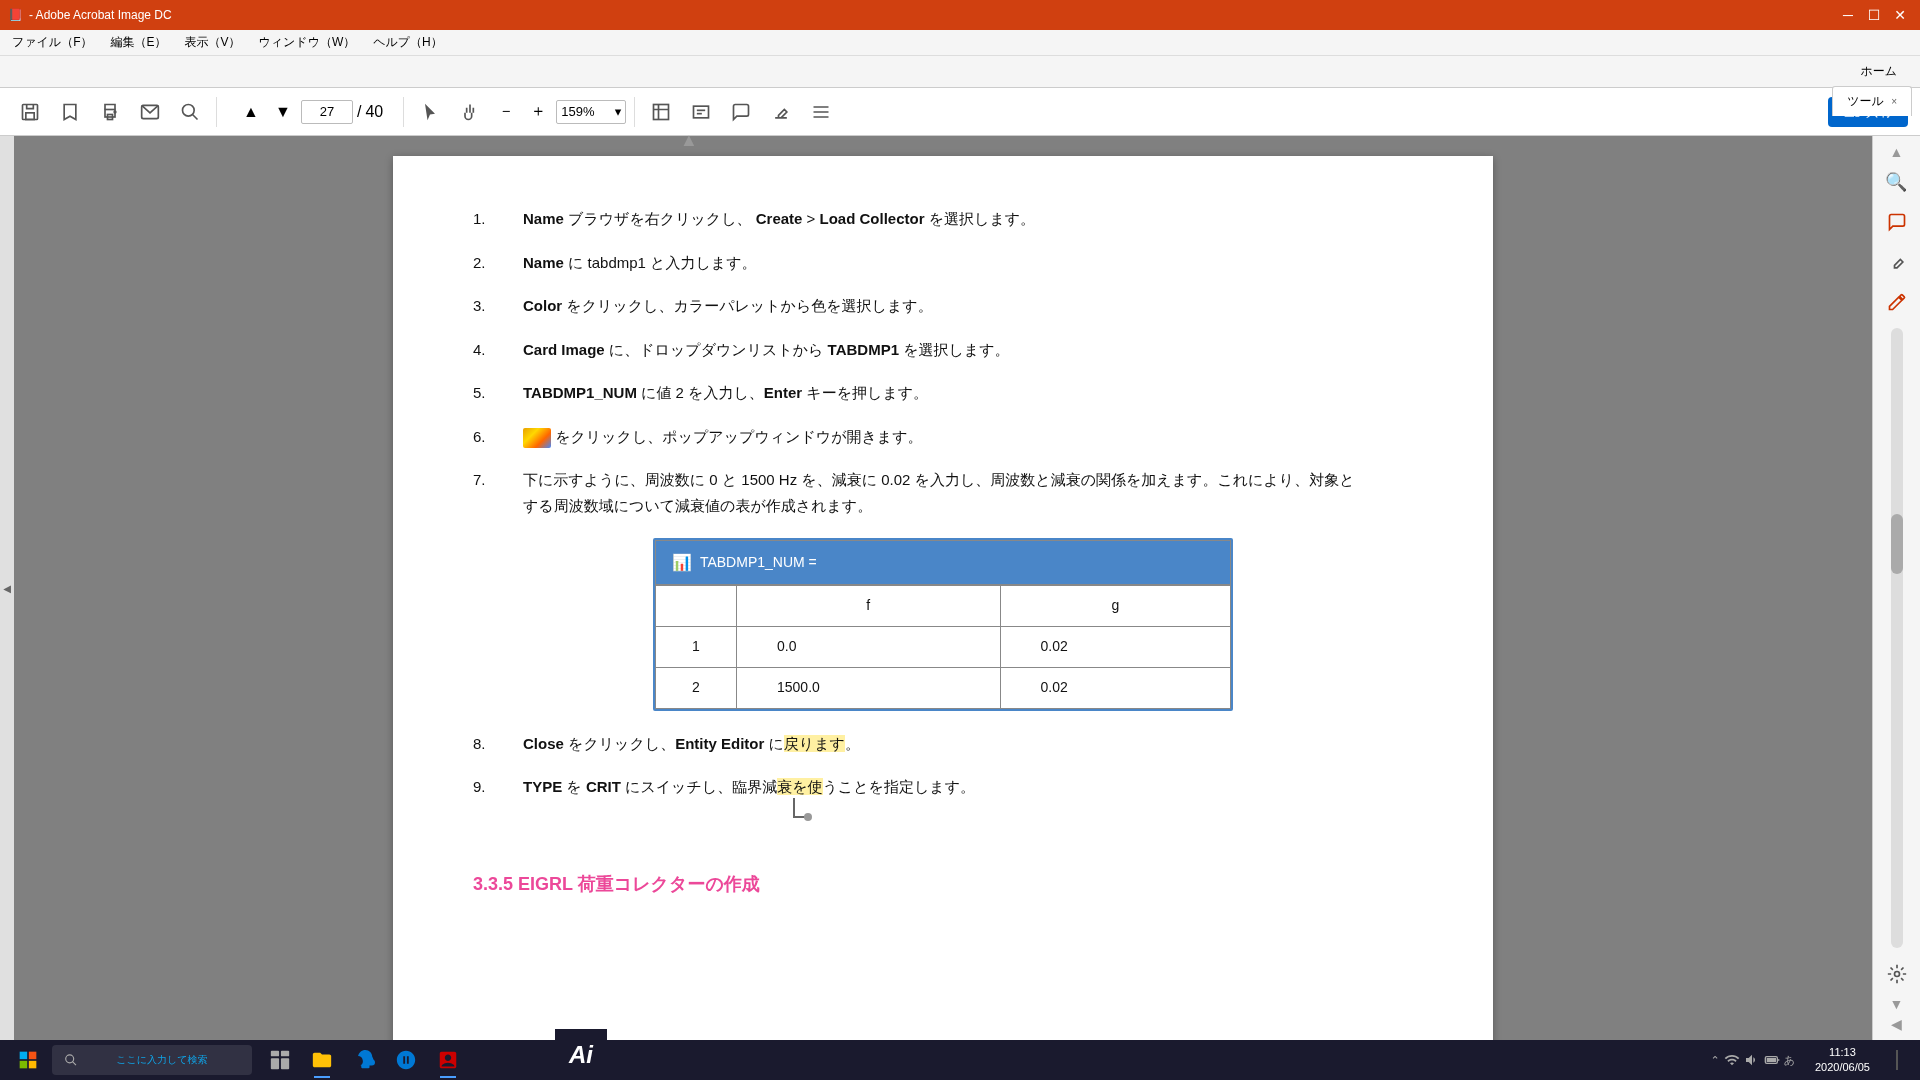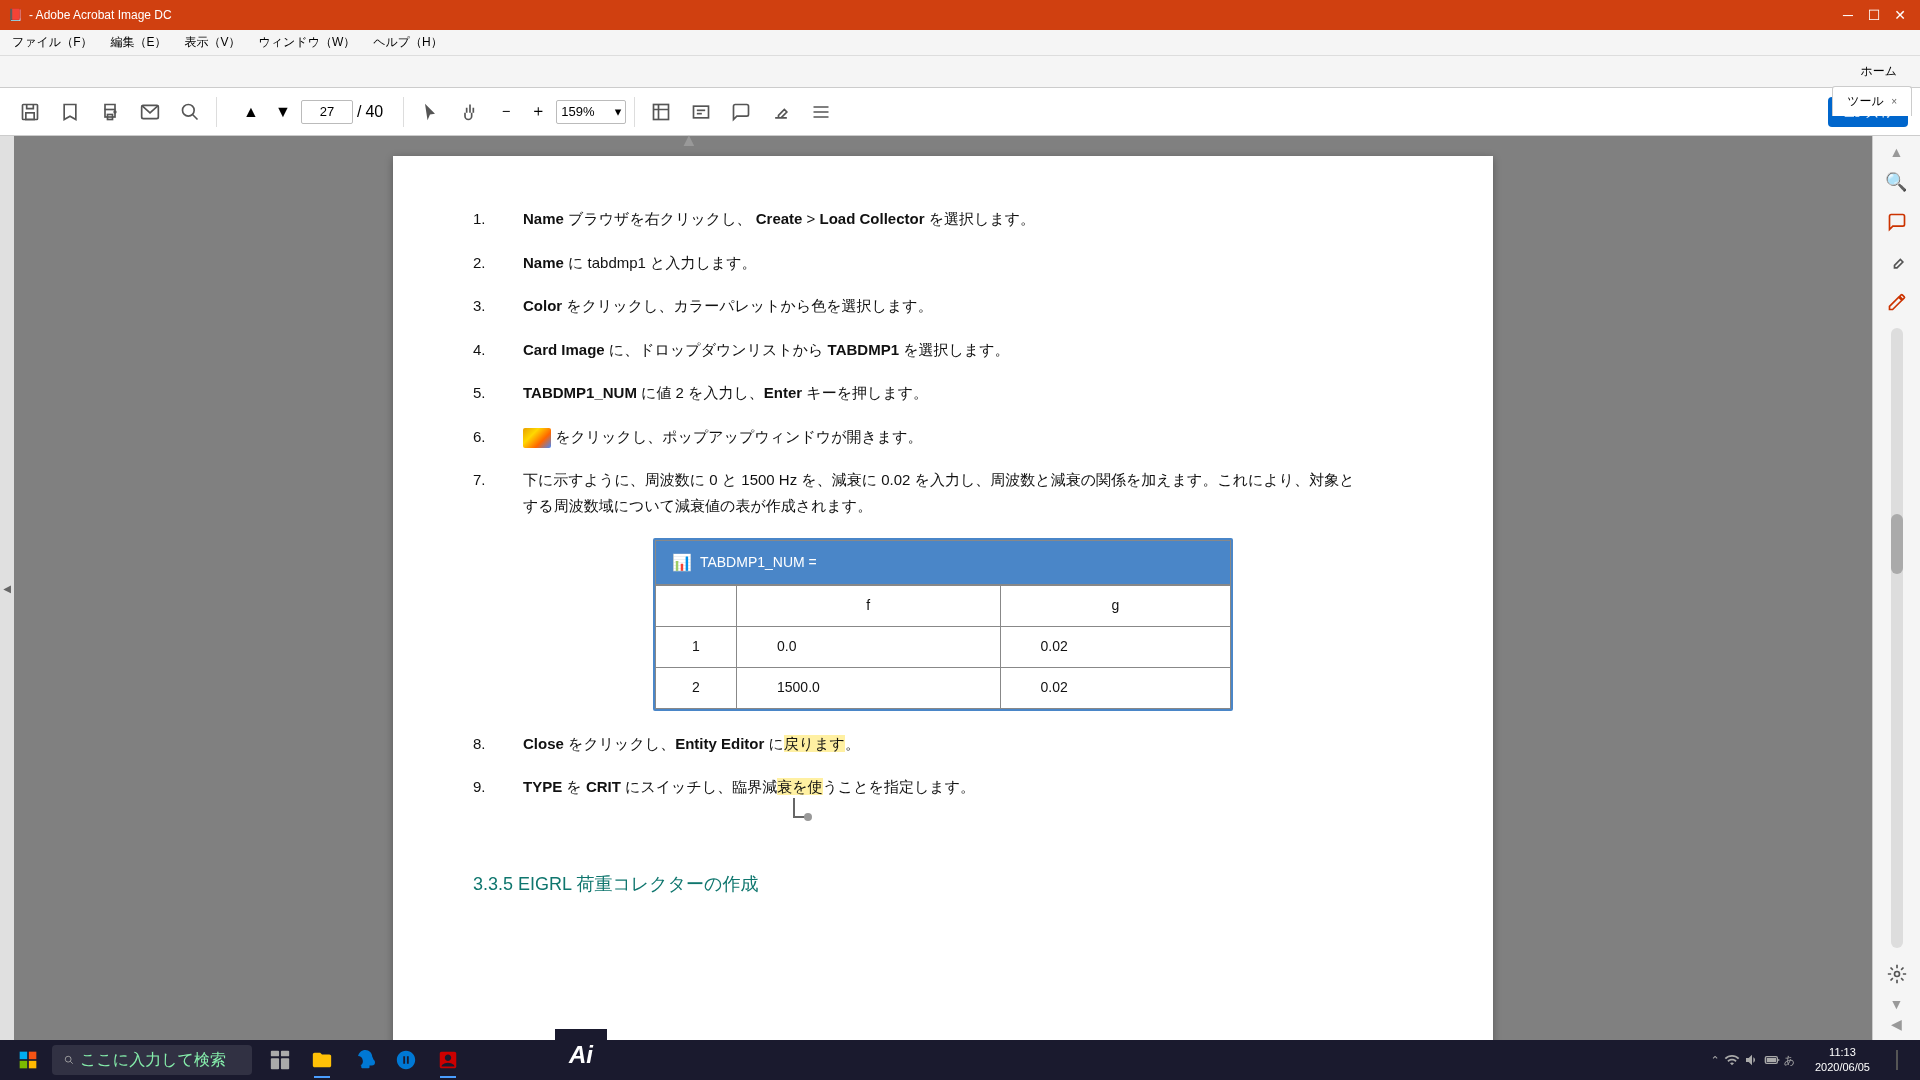--- a/index.html
+++ b/index.html
@@ -239,23 +239,23 @@
     }
     .data-table th { font-weight: normal; }
     .data-table td:first-child { width: 40px; text-align: center; padding: 8px 16px; }
 
     
     .highlight-yellow { background-color: rgba(255, 230, 100, 0.6); }
 
     
     .section-heading {
       font-size: 18px;
-      font-weight: normal;
+      font-weight: bold;
       margin-top: 24px;
-      color: #0f766e;
+      color: #ec4899;
     }
 
     
     .taskbar {
       height: 40px;
       background: #1a1a2e;
       display: flex;
       align-items: center;
       padding: 0 8px;
       gap: 4px;
@@ -610,21 +610,21 @@
         <rect x="2" y="13" width="9" height="9" fill="#7cbb00"></rect>
         <rect x="13" y="13" width="9" height="9" fill="#ffb900"></rect>
       </svg>
   </div>
 
   <div class="taskbar-search">
     <svg width="14" height="14" viewBox="0 0 24 24" fill="none" stroke="#aaa" stroke-width="2">
         <circle cx="10" cy="10" r="7"></circle>
         <line x1="15" y1="15" x2="21" y2="21"></line>
       </svg>
-    <input type="text" placeholder="ここに入力して検索" value="ここに入力して検索" style="background: transparent; border: none; color: #86efac; font-size: 16px; width: 160px; outline: none;">
+    <input type="text" placeholder="ここに入力して検索" value="ここに入力して検索" style="background: transparent; border: none; color: #0ea5e9; font-size: 10px; width: 160px; outline: none; text-align: center;">
   </div>
 
   <div class="taskbar-icons">
 
     <div class="taskbar-icon">
       <svg width="22" height="22" viewBox="0 0 24 24" fill="#aaa">
           <rect x="2" y="2" width="9" height="6" rx="1"></rect>
           <rect x="13" y="2" width="9" height="6" rx="1"></rect>
           <rect x="2" y="10" width="9" height="12" rx="1"></rect>
           <rect x="13" y="10" width="9" height="12" rx="1"></rect>

